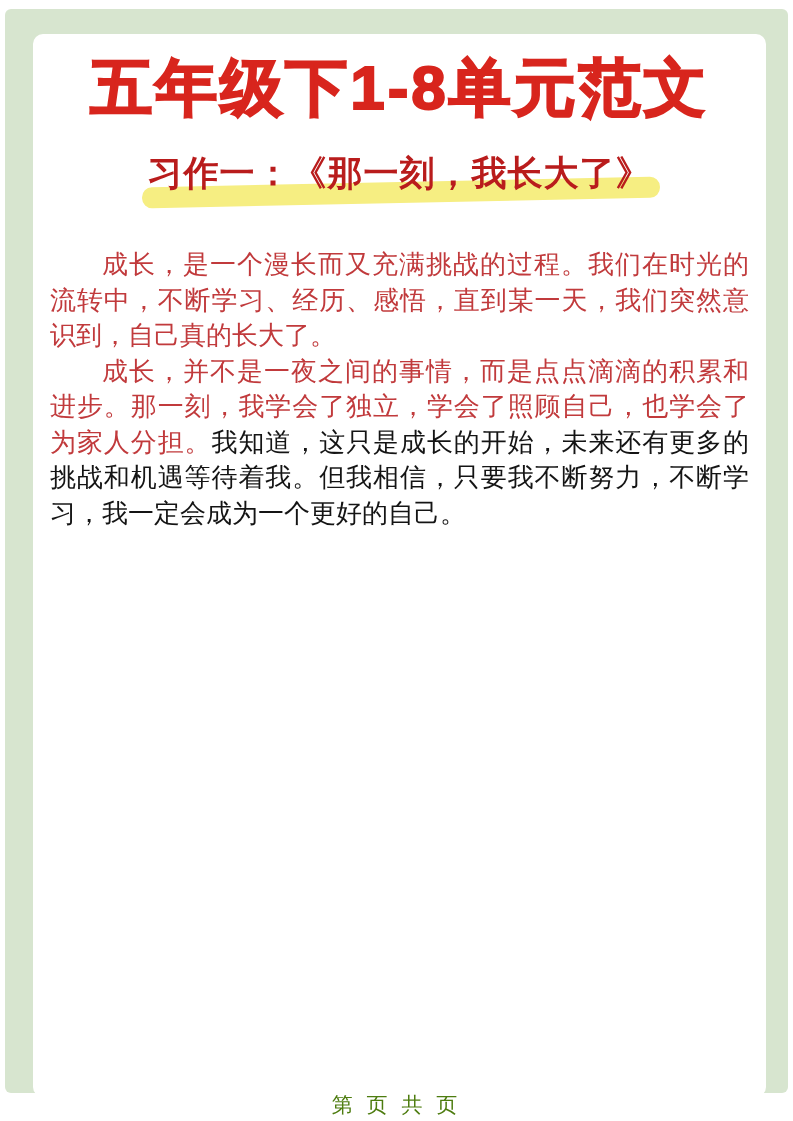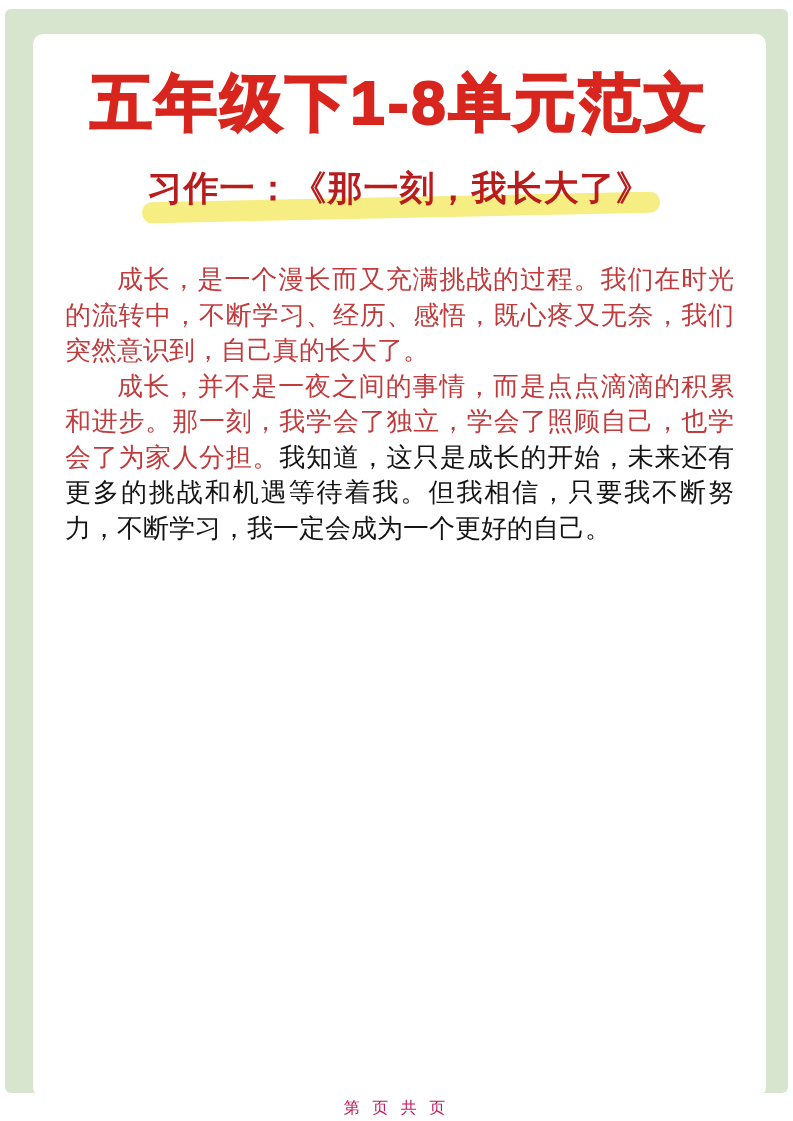--- a/index.html
+++ b/index.html
@@ -15,21 +15,21 @@
     left: 5px; right: 5px; top: 9px;
     height: 1084px;
     background: #d7e5cf;
     border-radius: 6px;
   }
   .card {
     position: absolute;
     left: 33px; right: 27px; top: 34px; bottom: 24px;
     background: #ffffff;
     border-radius: 10px;
-    padding: 15px;
+    padding: 0;
   }
   .title {
     margin: 20px 0 0 0;
     text-align: center;
     font-size: 62px;
     font-weight: 900;
     color: #d8251d;
     letter-spacing: 3px;
     -webkit-text-stroke: 2px #d8251d;
     line-height: 1.1;
@@ -66,43 +66,43 @@
   }
   .essay p {
     margin: 0;
     text-indent: 2em;
   }
   .red { color: #c13a3c; }
   .footer {
     position: absolute;
     left: 0; right: 0; bottom: 2px;
     text-align: center;
-    font-size: 16px;
-    color: #be185d;
+    font-size: 21px;
+    color: #4d7c0f;
     letter-spacing: 4px;
   }
 </style>
 </head>
 <body>
 
 <div class="frame"></div>
 
 <div class="card">
 
   <h1 class="title">五年级下1-8单元范文</h1>
 
   <div class="subtitle-row">
     <span class="subtitle">
       <span class="hl"></span>
       <span class="txt">习作一：《那一刻，我长大了》</span>
     </span>
   </div>
 
   <div class="essay">
-    <p class="red">成长，是一个漫长而又充满挑战的过程。我们在时光的流转中，不断学习、经历、感悟，既心疼又无奈，我们突然意识到，自己真的长大了。</p>
+    <p class="red">成长，是一个漫长而又充满挑战的过程。我们在时光的流转中，不断学习、经历、感悟，直到某一天，我们突然意识到，自己真的长大了。</p>
     <p>
       <span class="red">成长，并不是一夜之间的事情，而是点点滴滴的积累和进步。那一刻，我学会了独立，学会了照顾自己，也学会了为家人分担。</span><span>我知道，这只是成长的开始，未来还有更多的挑战和机遇等待着我。但我相信，只要我不断努力，不断学习，我一定会成为一个更好的自己。</span>
     </p>
   </div>
 
 </div>
 
 <div class="footer">第 页 共 页</div>
 
 </body></html>

